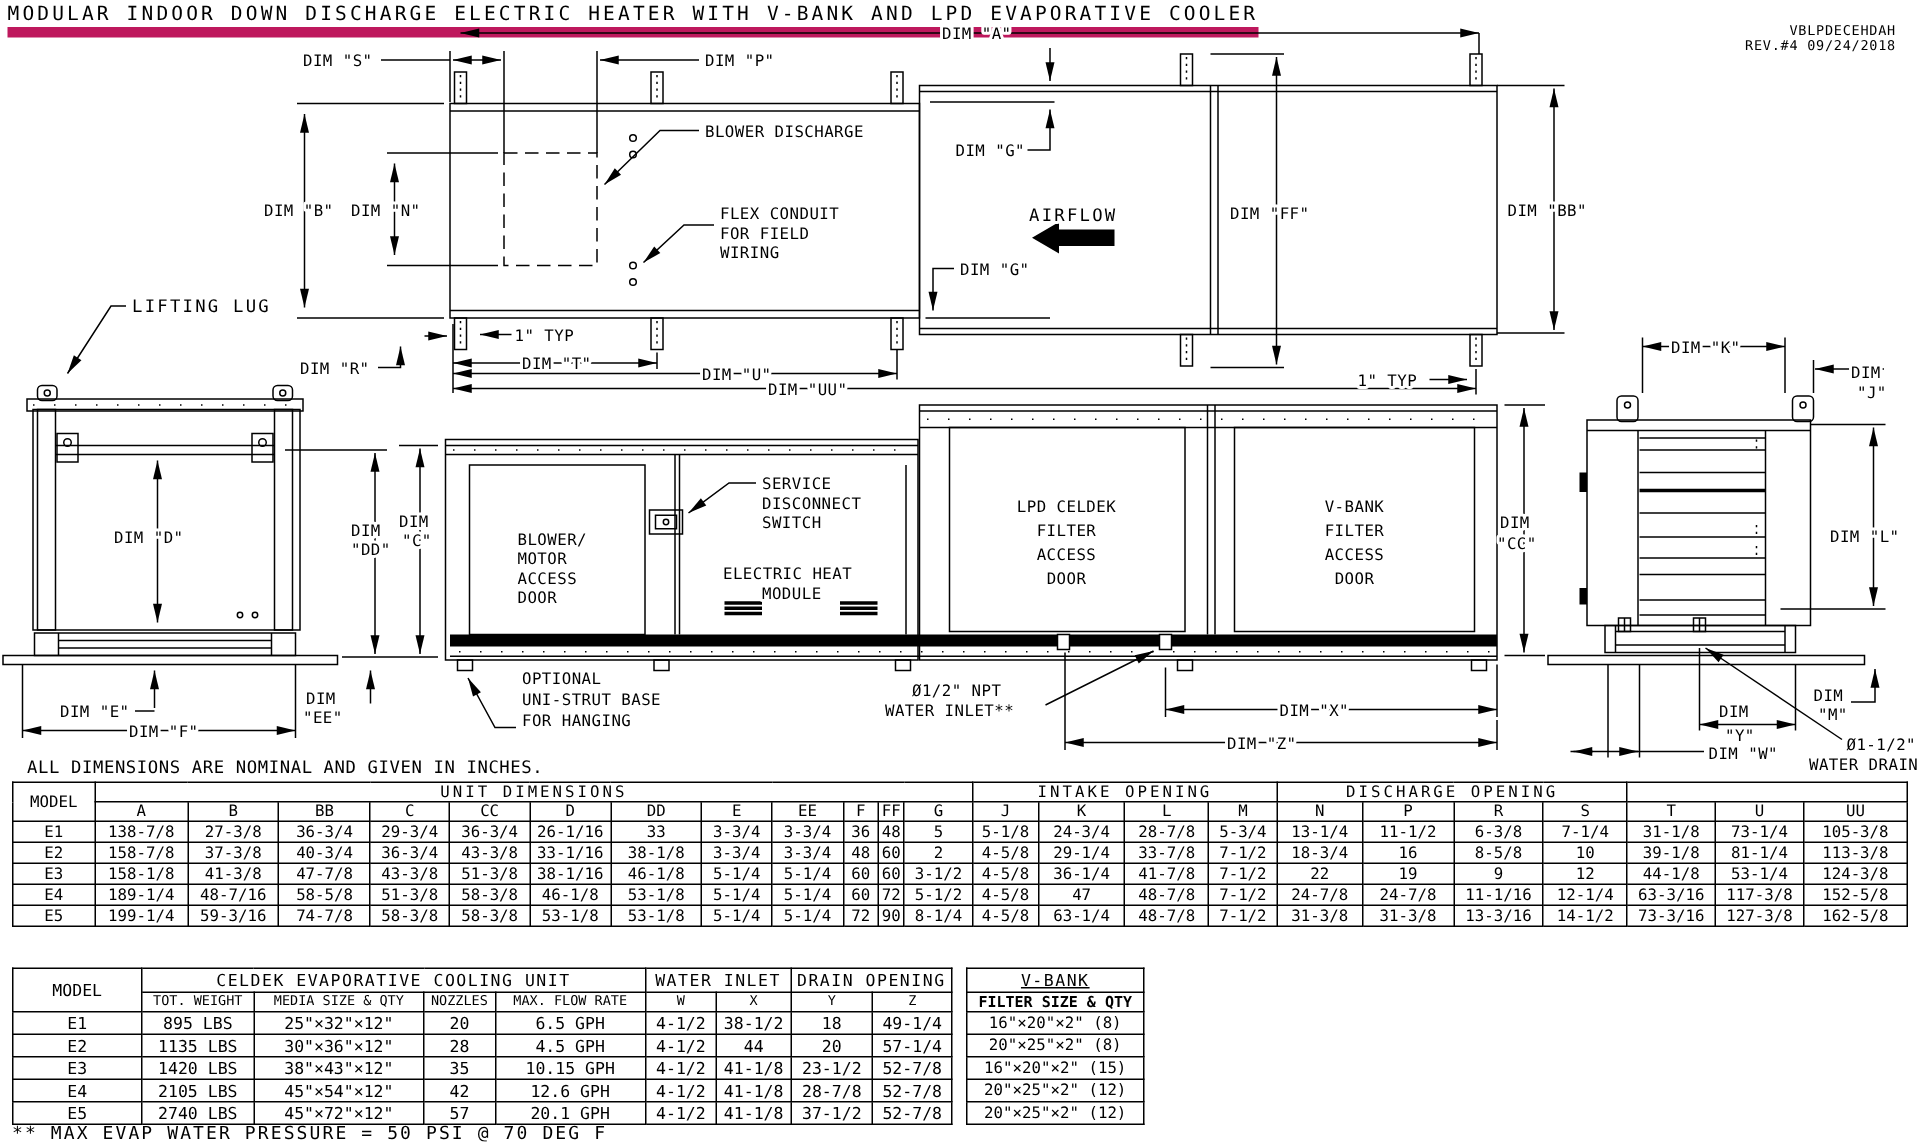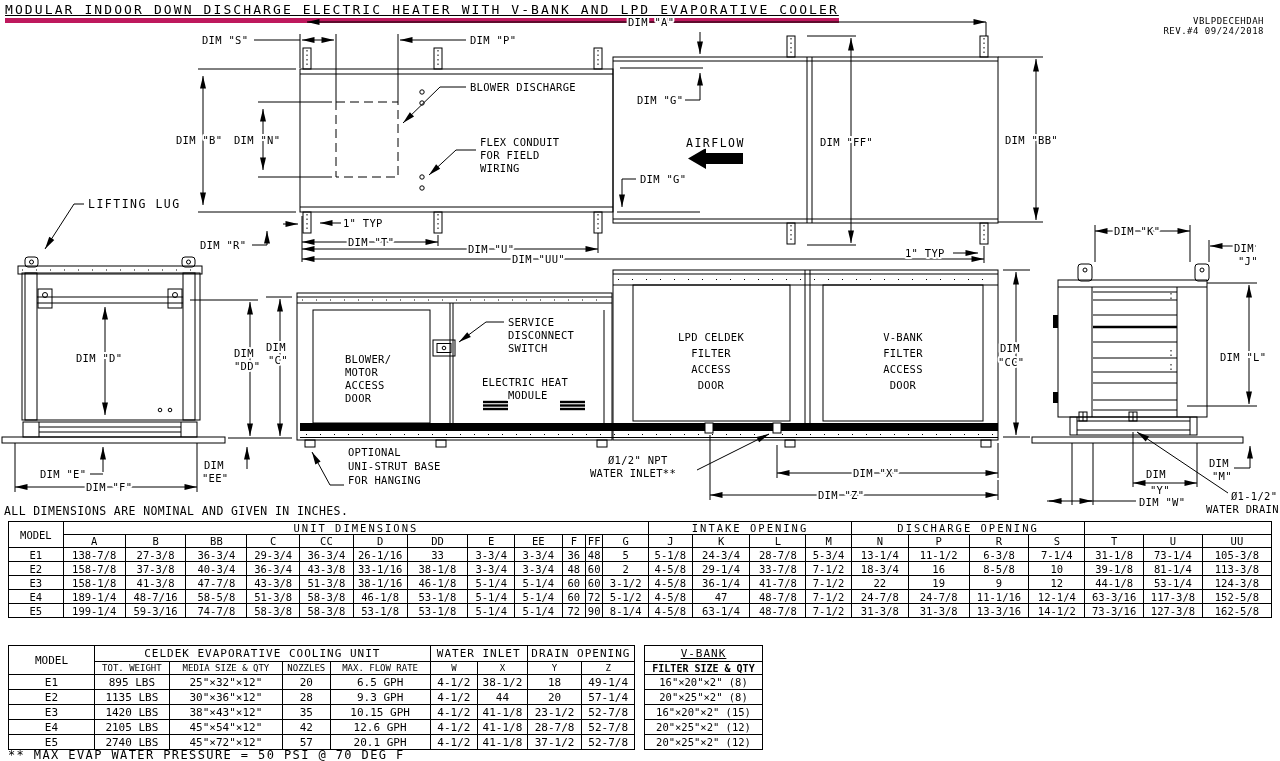--- a/index.html
+++ b/index.html
@@ -1,22 +1,22 @@
 <!DOCTYPE html>
 <html><head>
 <meta charset="utf-8">
 <style>
   html,body{margin:0;padding:0;background:#fff;}
   body{width:1280px;height:761px;position:relative;overflow:hidden;
        font-family:"DejaVu Sans Mono",monospace;color:#000;}
   .abs{position:absolute;}
   #title{left:5px;top:2px;font-size:13px;letter-spacing:2.1px;white-space:nowrap;
-         border-bottom:5px solid #be185d;padding-bottom:1px;text-decoration:underline;}
+         border-bottom:7px solid #be185d;padding-bottom:1px;}
   #revblock{right:16px;top:3px;font-size:9px;text-align:right;line-height:10px;letter-spacing:0.5px;margin-top:13px;}
-  #dims-note{left:4px;top:504px;font-size:11.5px;letter-spacing:0.4px;white-space:nowrap;}
+  #dims-note{left:18px;top:504px;font-size:11.5px;letter-spacing:0.4px;white-space:nowrap;}
   #unit-info-title{left:10px;top:652px;font-size:12px;letter-spacing:0.7px;}
   #footnote{left:8px;top:748px;font-size:12px;letter-spacing:1.4px;white-space:nowrap;
             border-bottom:1px solid #000;padding-bottom:1px;}
   table{border-collapse:collapse;table-layout:fixed;background:#fff;}
   th,td{border:1px solid #000;font-weight:normal;padding:0 1px;text-align:center;
         white-space:nowrap;overflow:hidden;}
   #t1{left:8px;top:521px;width:1264px;font-size:10.5px;}
   #t1 th{font-size:10.5px;height:12px;}
   #t1 td{height:13px;}
   #t1 .grp{letter-spacing:2px;}
@@ -608,21 +608,21 @@
         <td>4-1/2</td>
         <td>38-1/2</td>
         <td>18</td>
         <td>49-1/4</td>
       </tr>
       <tr>
         <td>E2</td>
         <td>1135 LBS</td>
         <td>30"×36"×12"</td>
         <td>28</td>
-        <td>9.3 GPH</td>
+        <td>4.5 GPH</td>
         <td>4-1/2</td>
         <td>44</td>
         <td>20</td>
         <td>57-1/4</td>
       </tr>
       <tr>
         <td>E3</td>
         <td>1420 LBS</td>
         <td>38"×43"×12"</td>
         <td>35</td>

